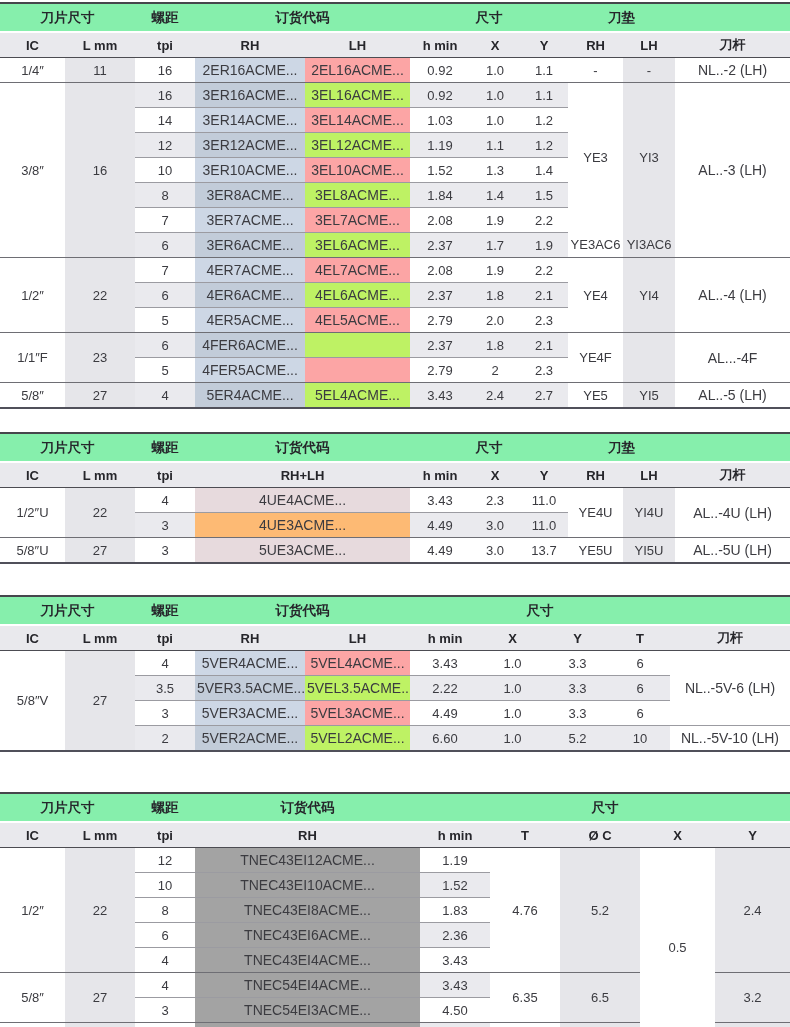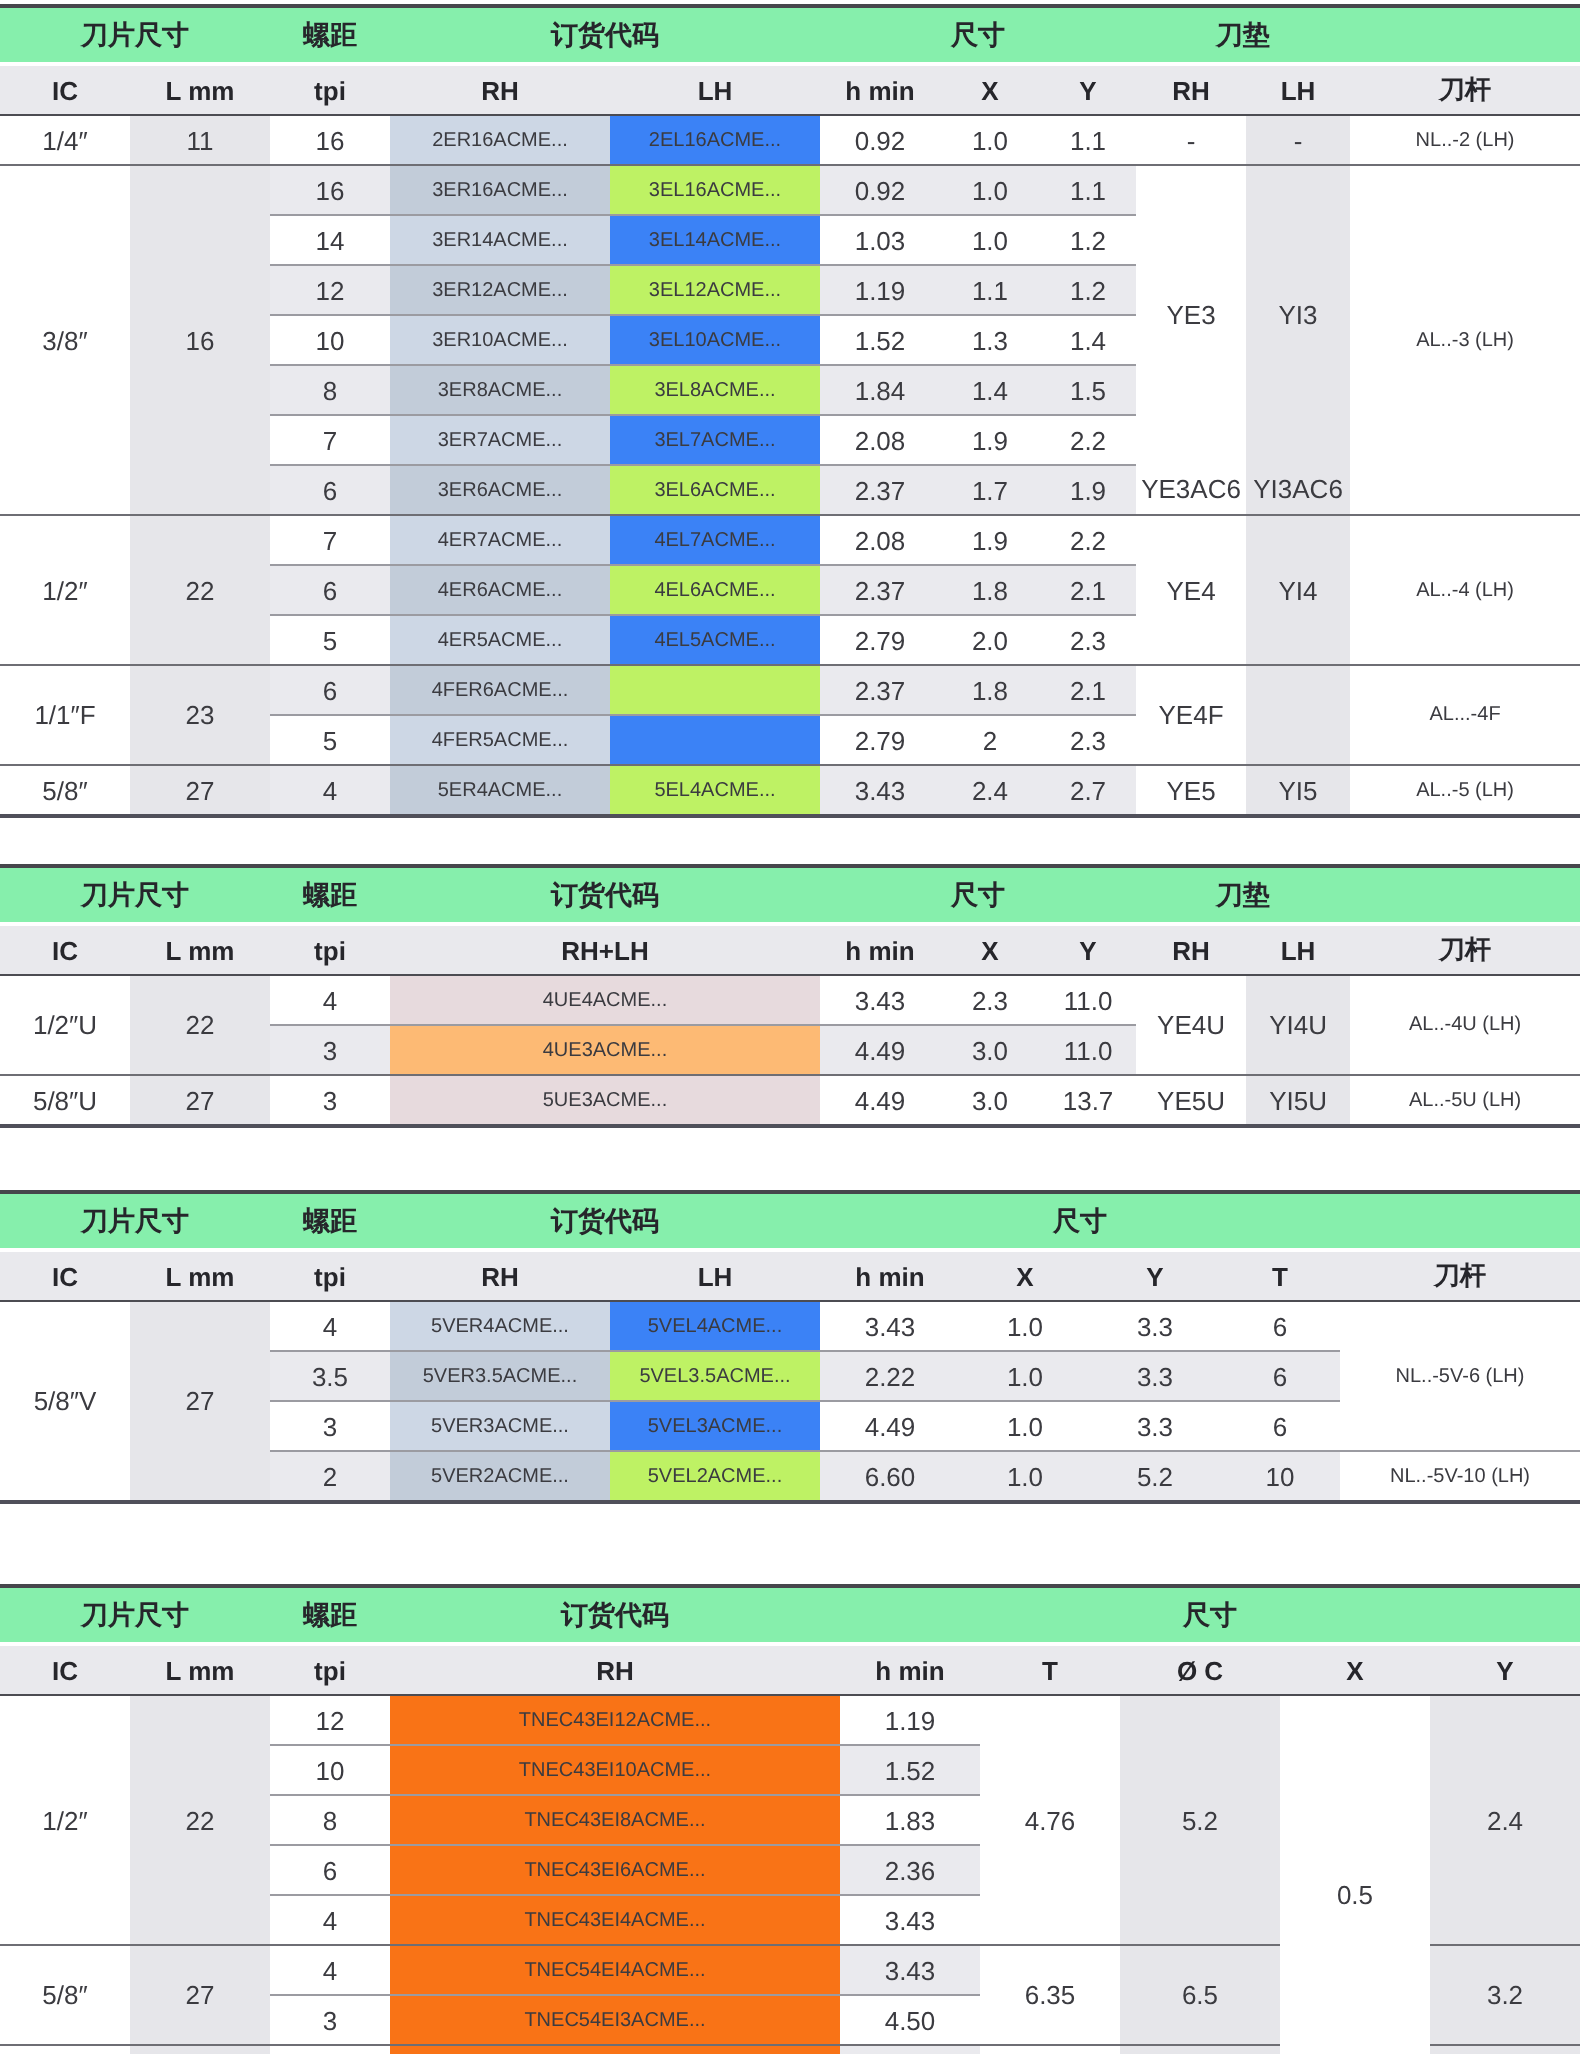--- a/index.html
+++ b/index.html
@@ -7,27 +7,27 @@
   .page{width:790px;padding-top:2px;}
   table{border-collapse:collapse;table-layout:fixed;width:790px;
         border-top:2px solid #46464c;border-bottom:2px solid #50505a;}
   #t1{margin-bottom:23px;} #t2{margin-bottom:31px;} #t3{margin-bottom:40px;} #t4{margin-bottom:4px;}
   th,td{text-align:center;vertical-align:middle;overflow:hidden;white-space:nowrap;}
   tr.gh th{background:#86efac;color:#26262b;font-weight:700;font-size:13.5px;height:25px;
            border-bottom:2px solid #fff;}
   tr.sh th{background:#e9e9ed;color:#26262b;font-weight:700;font-size:13px;height:22px;
            border-bottom:1.5px solid #4c4c52;margin-top:13px;}
   td{height:24px;font-size:13px;color:#3b3b40;padding:0 2px;}
-  td.code,td.hold{font-size:10px;}
+  td.code,td.hold{font-size:14px;}
   td.band{background:#e6e6ea;}
   tr.g td.s{background:#eaeaee;}
   td.rh{background:#cdd7e5;} tr.g td.rh{background:#c2ccd9;}
-  td.lh{background:#3b82f6;} tr.g td.lh{background:#bef264;}
+  td.lh{background:#fca5a5;} tr.g td.lh{background:#bef264;}
   td.pk{background:#e7dadd;} tr.g td.pk{background:#fdba74;}
-  td.c4{background:#f97316;}
+  td.c4{background:#a3a3a3;}
   tr.rsep td.s,tr.rsep td.rh,tr.rsep td.lh,tr.rsep td.pk,tr.rsep td.c4,tr.rsep td.p,td.sepb{
     border-bottom:1px solid #9b9ba1;}
   tr.end > td{border-bottom:1.5px solid #6e6e74;}
   td.end{border-bottom:1.5px solid #6e6e74 !important;}
 </style>
 </head>
 <body>
 
 <div class="page">
 

